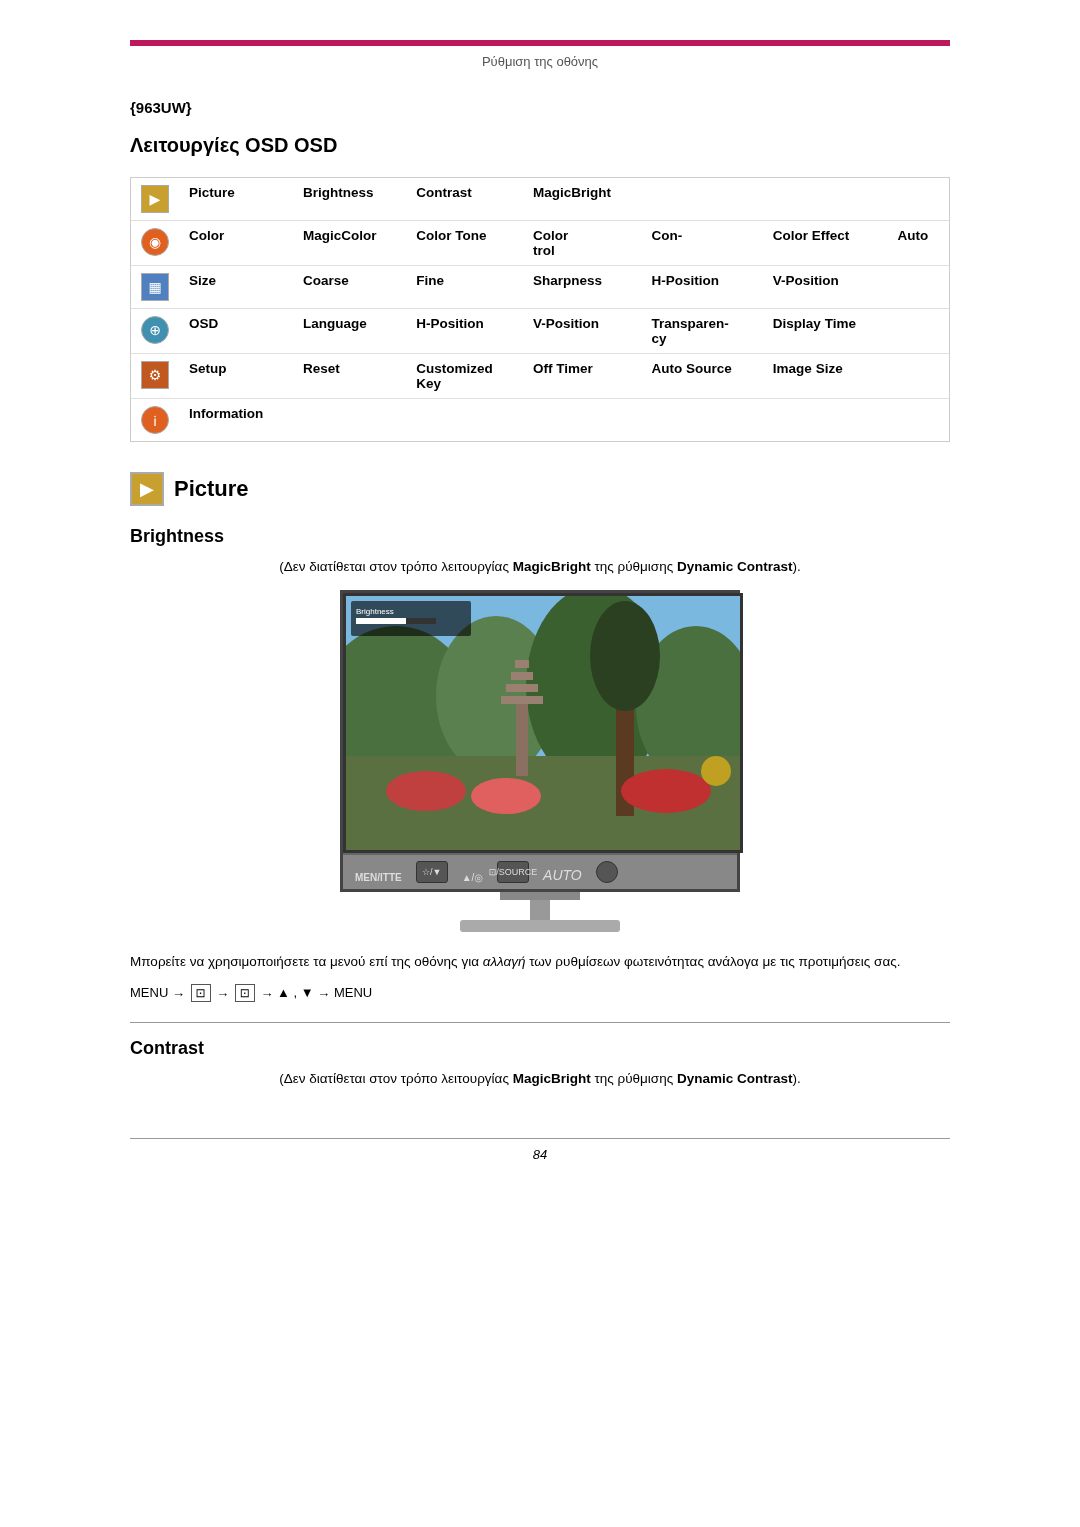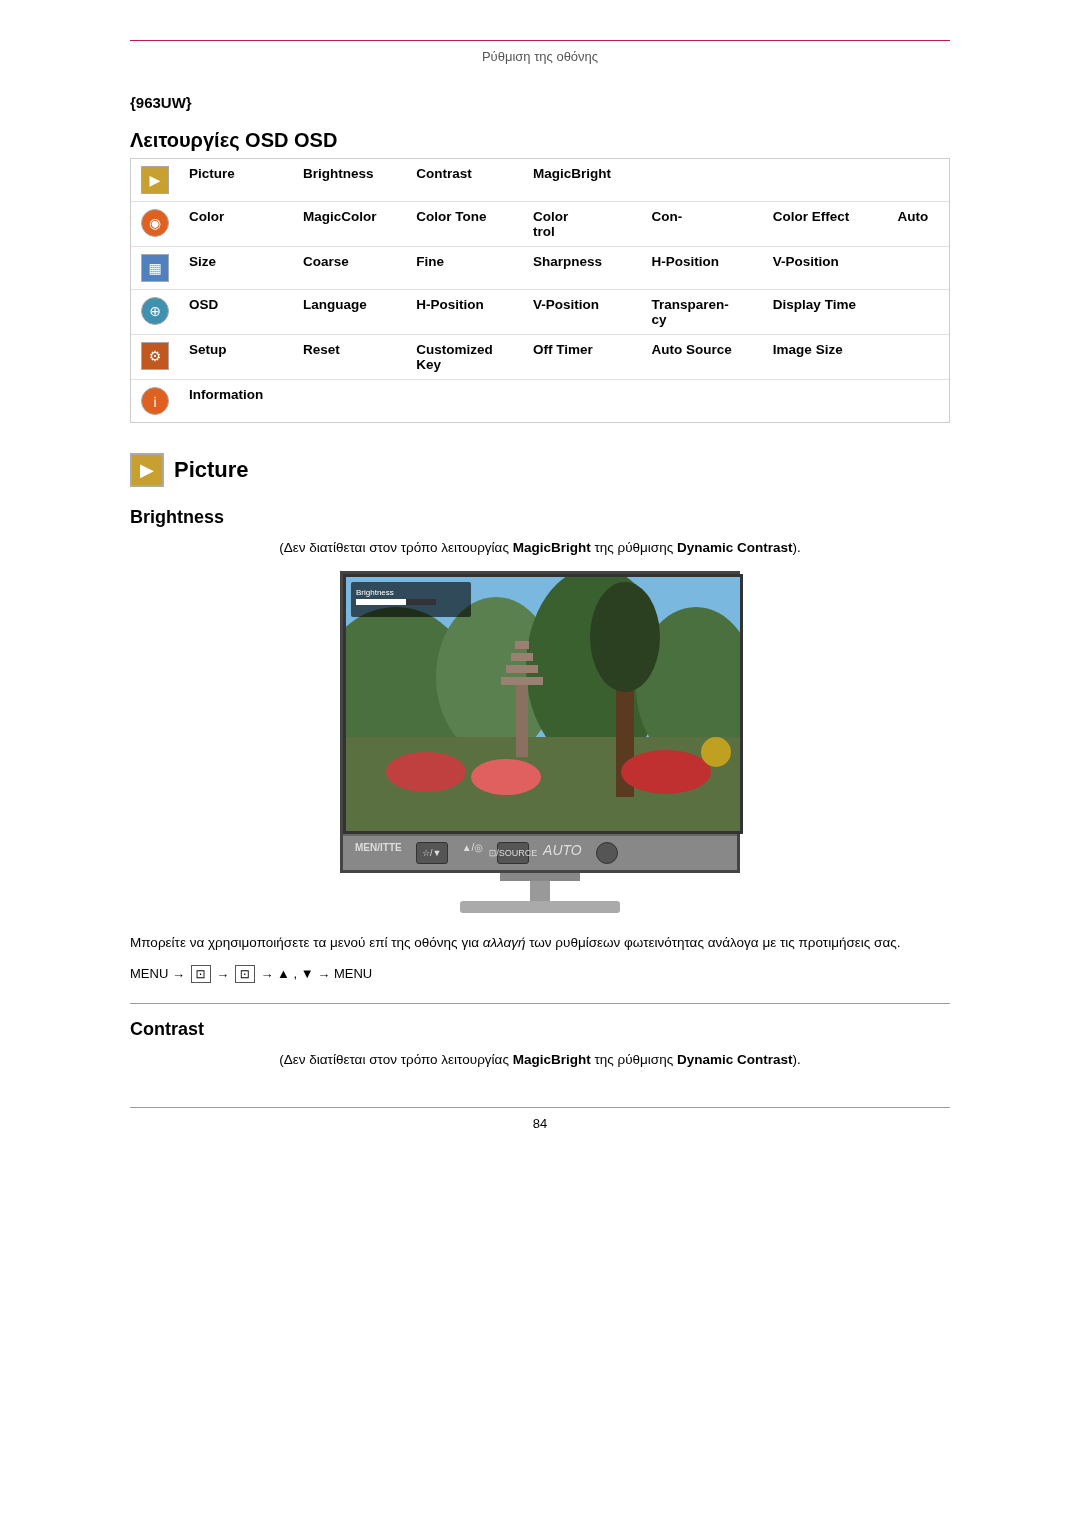--- a/index.html
+++ b/index.html
@@ -14,33 +14,33 @@
     }
     .page-container {
       width: 860px;
       margin: 0 auto;
       padding: 40px 20px;
     }
     .page-header {
       text-align: center;
       font-size: 13px;
       color: #555;
-      border-top: 1px solid #be185d;
+      border-top: 6px solid #be185d;
       padding-top: 8px;
       margin-bottom: 30px;
     }
     .section-title-model {
       font-size: 15px;
       font-weight: bold;
       margin-bottom: 18px;
     }
     .section-title-osd {
       font-size: 20px;
       font-weight: bold;
-      margin-bottom: 6px;
+      margin-bottom: 20px;
     }
     
     .osd-table {
       border: 1px solid #ccc;
       margin-bottom: 30px;
       width: 100%;
     }
     .osd-table table {
       width: 100%;
       border-collapse: collapse;
@@ -164,24 +164,25 @@
     .body-text {
       font-size: 13.5px;
       margin-bottom: 12px;
       line-height: 1.5;
     }
     .contrast-section {
       margin-top: 20px;
     }
     .page-footer {
       text-align: center;
-      margin-top: 40px;
+      margin-top: 52px;
       font-size: 13px;
       border-top: 1px solid #999;
       padding-top: 8px;
+      font-style: italic;
     }
     .divider {
       border: none;
       border-top: 1px solid #999;
       margin: 15px 0;
     }
   </style>
 </head>
 <body>
 
@@ -325,21 +326,21 @@
           <circle cx="370" cy="175" r="15" fill="#c0a020"></circle>
 
           <rect x="5" y="5" width="120" height="35" fill="rgba(0,0,0,0.6)" rx="2"></rect>
           <text x="10" y="18" fill="white" font-size="8" font-family="Arial">Brightness</text>
           <rect x="10" y="22" width="80" height="6" fill="#333"></rect>
           <rect x="10" y="22" width="50" height="6" fill="#fff"></rect>
         </svg>
         
       </div>
 
-      <div style="background: #888; border-top: 2px solid #666; padding: 6px 12px; display: flex; align-items: flex-start; gap: 14px; width: 100%;">
+      <div style="background: #888; border-top: 2px solid #666; padding: 6px 12px; display: flex; align-items: flex-end; gap: 14px; width: 100%;">
         <span style="font-size: 10px; font-weight: bold; color: #ddd;">MEN/ITTE</span>
         <div style="width: 32px; height: 22px; background: #555; border: 1px solid #333; border-radius: 3px; display:flex; align-items:center; justify-content:center;">
           <span style="font-size:9px; color:#ddd;">☆/▼</span>
         </div>
         <span style="font-size: 10px; color: #ddd;">▲/◎</span>
         <div style="width: 32px; height: 22px; background: #555; border: 1px solid #333; border-radius: 3px; display:flex; align-items:center; justify-content:center;">
           <span style="font-size: 9px; color: #ddd;">⊡/SOURCE</span>
         </div>
         <span style="font-size: 14px; color: #ddd; font-style: italic;">AUTO</span>
         <div style="width: 22px; height: 22px; background: #555; border: 1px solid #333; border-radius: 50%;"></div>

